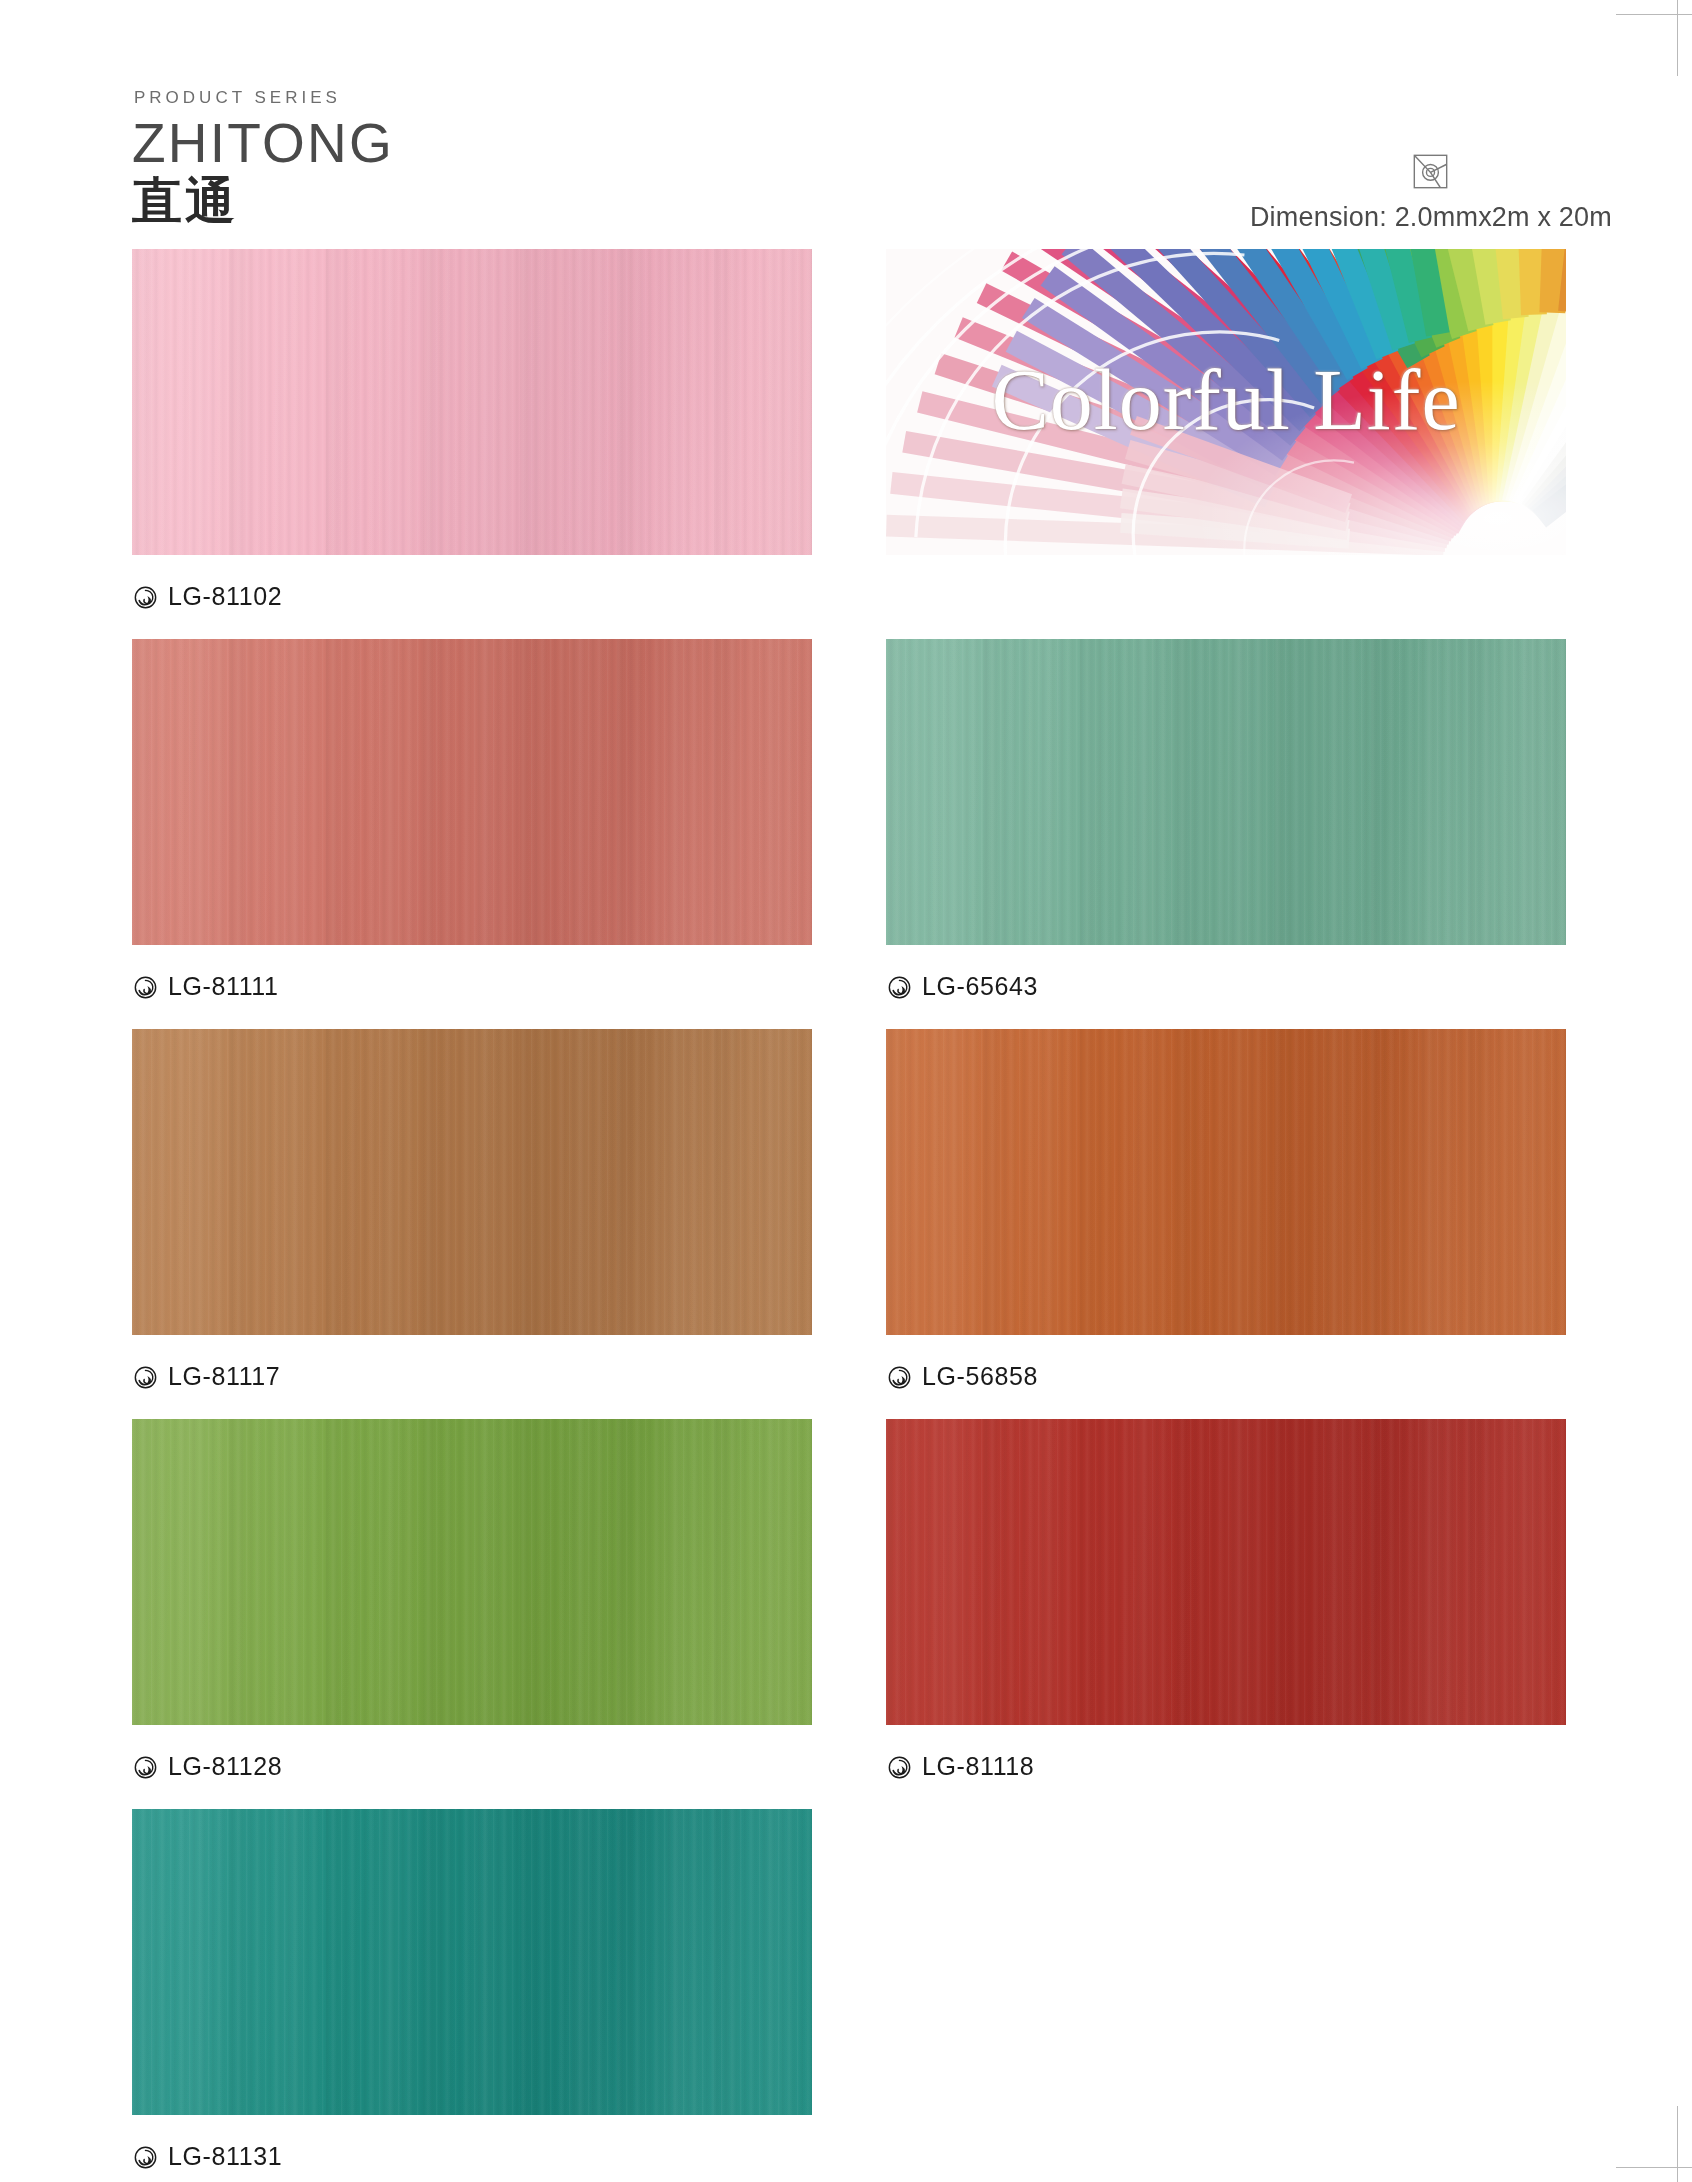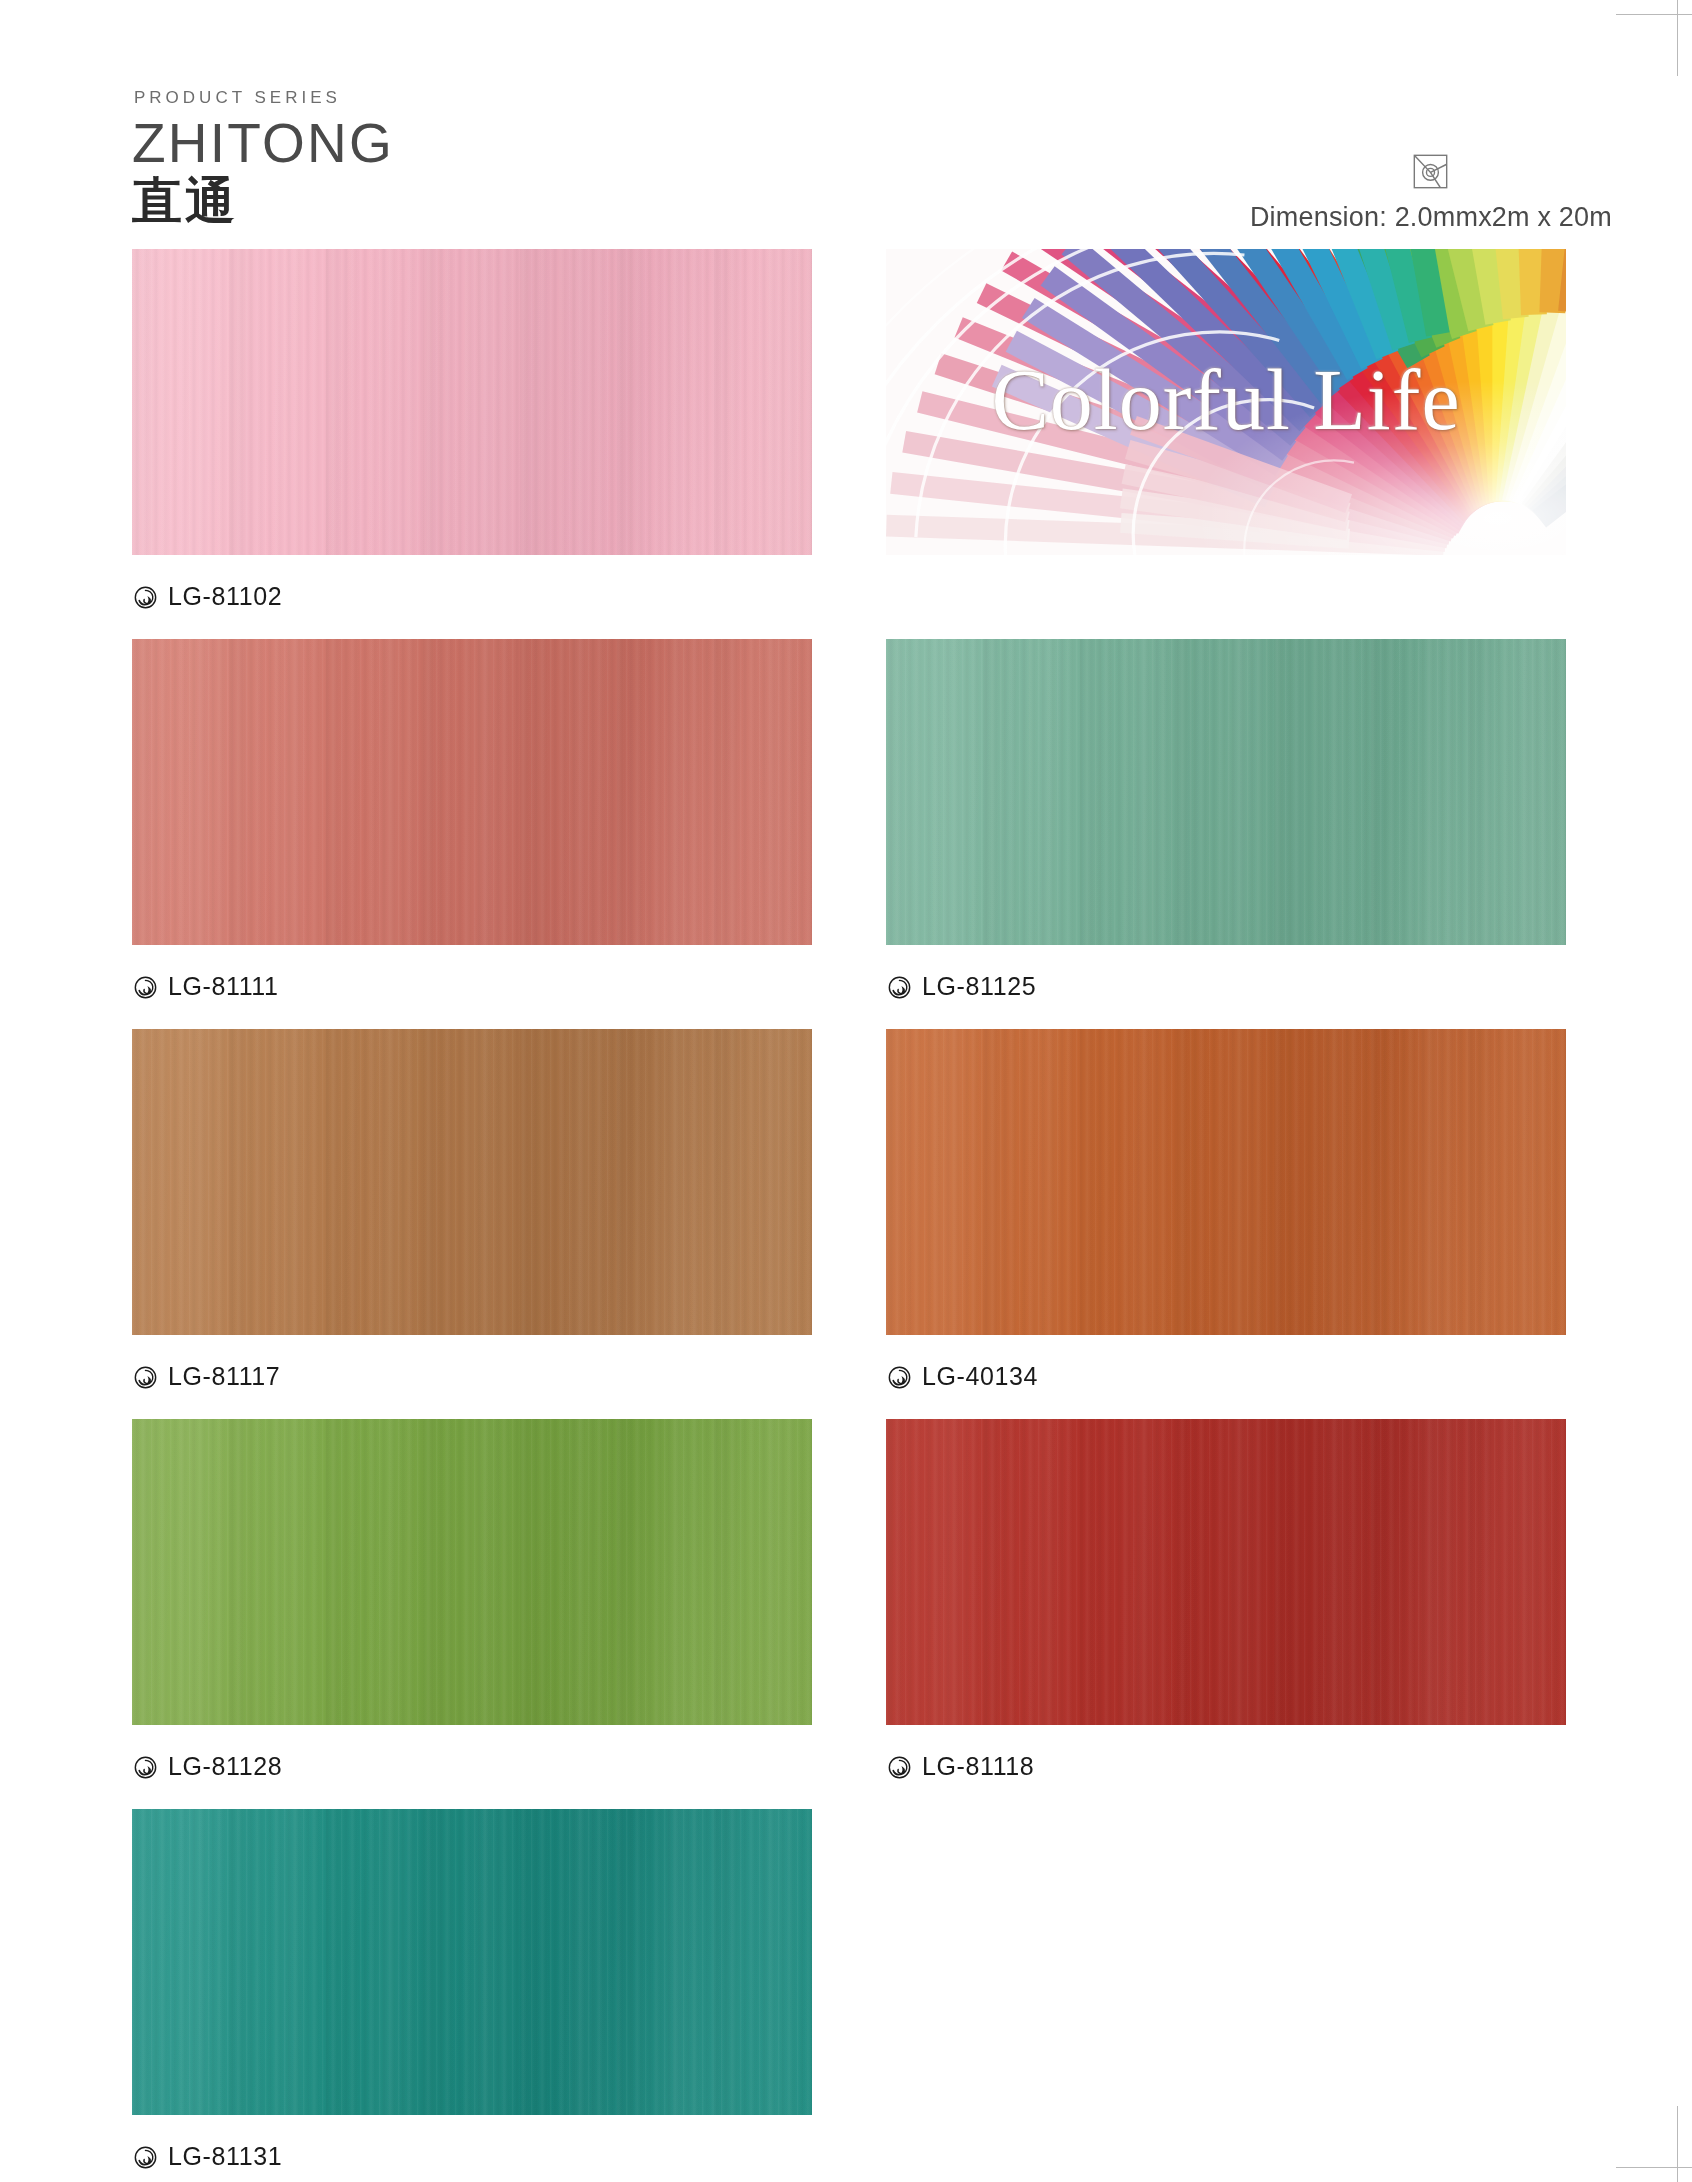--- a/index.html
+++ b/index.html
@@ -558,21 +558,21 @@
     <div class="cell">
       <div class="swatch" style="background:linear-gradient(100deg,#85bba5 0%,#74ae96 38%,#6aa78e 72%,#7db39c 100%);">
         <div class="grain"></div>
           <div class="sheen"></div>
       </div>
       <div class="label-row">
         <svg class="spiral-icon" viewBox="0 0 24 24">
           <circle cx="12" cy="12" r="10.6" fill="none" stroke="#1a1a1a" stroke-width="1.5"></circle>
           <path d="M12 4.6 A7.4 7.4 0 1 1 5.3 14.6 A5.3 5.3 0 1 0 15.6 12.6 A3.2 3.2 0 1 1 10.6 14" fill="none" stroke="#1a1a1a" stroke-width="1.5" stroke-linecap="round"></path>
         </svg>
-        <span class="label-code">LG-81125</span>
+        <span class="label-code">LG-65643</span>
       </div>
     </div>
 
     <div class="cell">
       <div class="swatch" style="background:linear-gradient(100deg,#bd8658 0%,#b0784a 36%,#a87144 70%,#b58052 100%);">
         <div class="grain"></div>
           <div class="sheen"></div>
       </div>
       <div class="label-row">
         <svg class="spiral-icon" viewBox="0 0 24 24">
@@ -587,21 +587,21 @@
     <div class="cell">
       <div class="swatch" style="background:linear-gradient(100deg,#cb7140 0%,#c0622f 34%,#b85a2a 68%,#c56a38 100%);">
         <div class="grain"></div>
           <div class="sheen"></div>
       </div>
       <div class="label-row">
         <svg class="spiral-icon" viewBox="0 0 24 24">
           <circle cx="12" cy="12" r="10.6" fill="none" stroke="#1a1a1a" stroke-width="1.5"></circle>
           <path d="M12 4.6 A7.4 7.4 0 1 1 5.3 14.6 A5.3 5.3 0 1 0 15.6 12.6 A3.2 3.2 0 1 1 10.6 14" fill="none" stroke="#1a1a1a" stroke-width="1.5" stroke-linecap="round"></path>
         </svg>
-        <span class="label-code">LG-40134</span>
+        <span class="label-code">LG-56858</span>
       </div>
     </div>
 
     <div class="cell">
       <div class="swatch" style="background:linear-gradient(100deg,#8bb256 0%,#7aa544 36%,#729e3c 70%,#84ac4e 100%);">
         <div class="grain"></div>
           <div class="sheen"></div>
       </div>
       <div class="label-row">
         <svg class="spiral-icon" viewBox="0 0 24 24">

